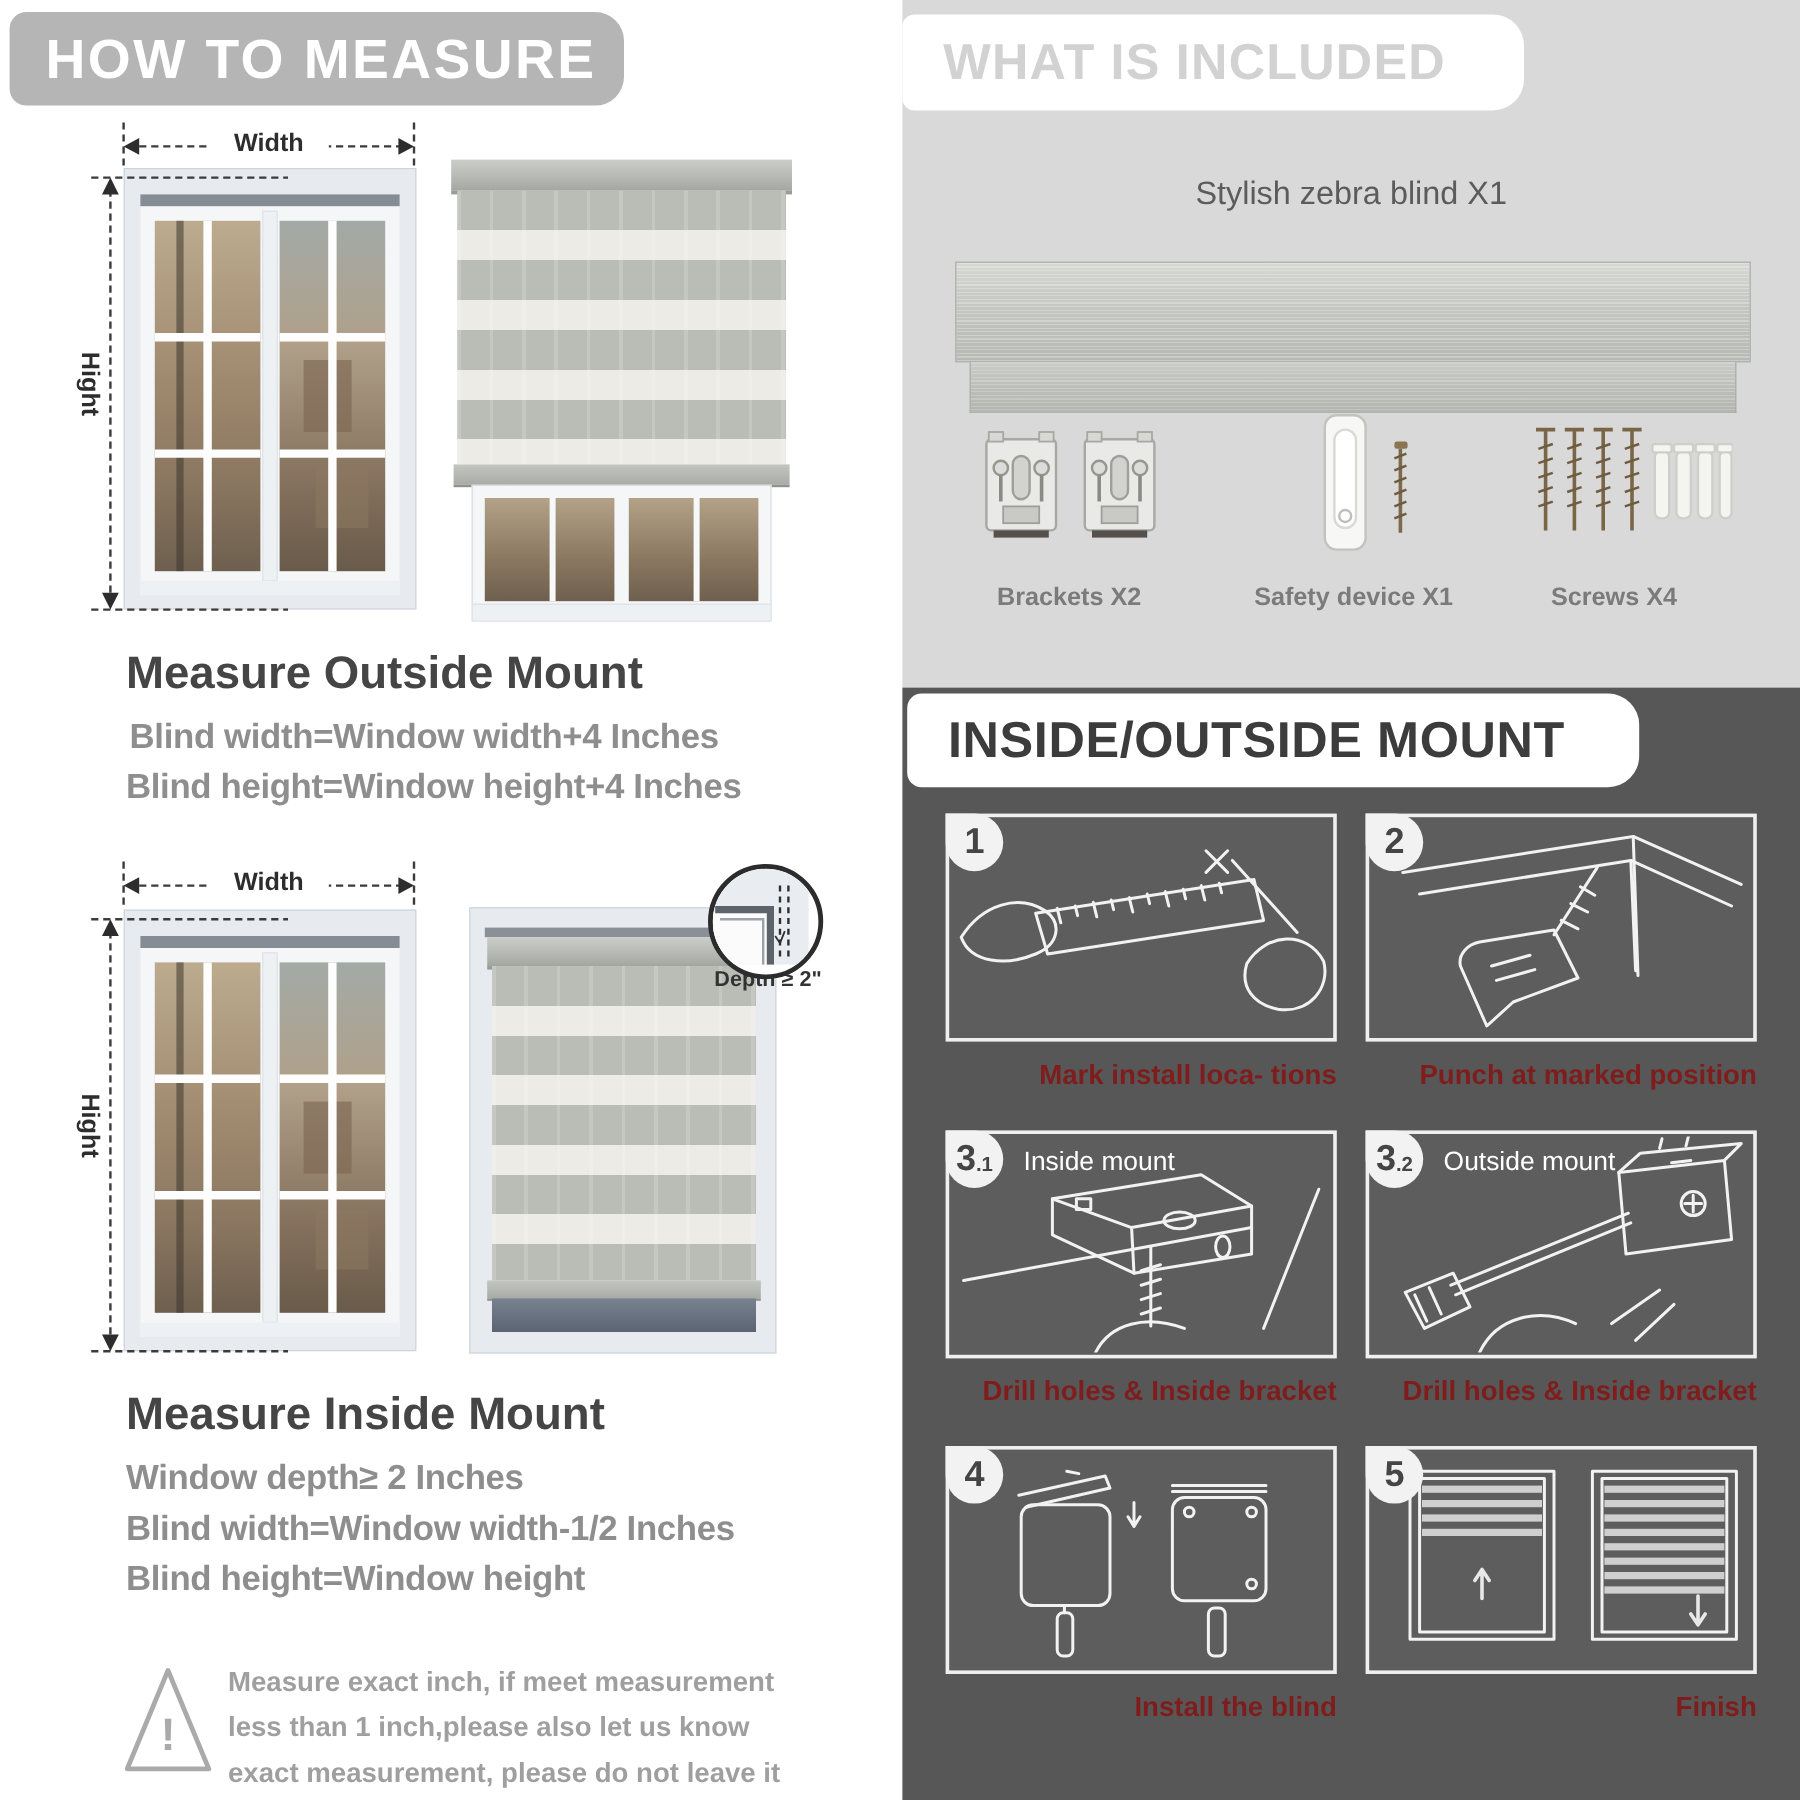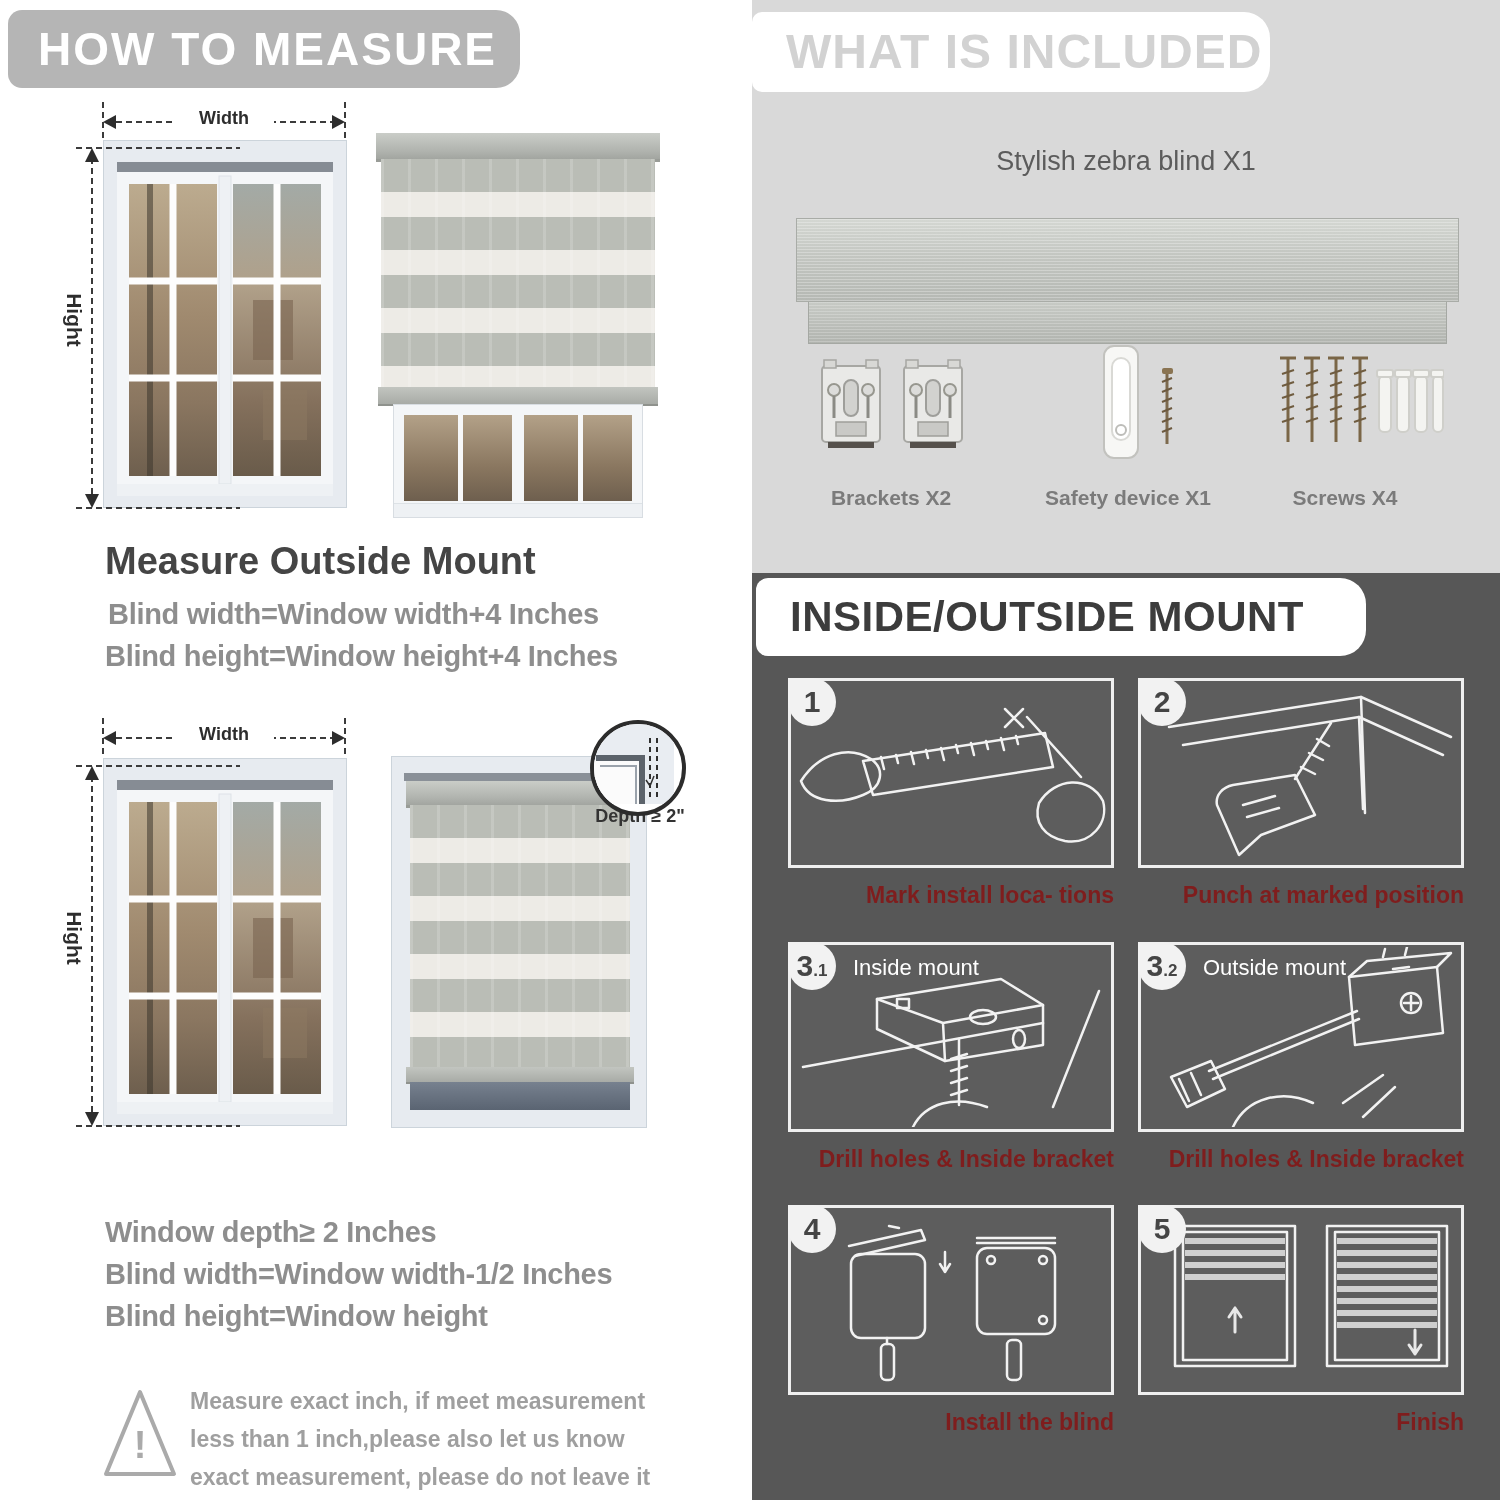--- a/index.html
+++ b/index.html
@@ -6,21 +6,21 @@
   #canvas{position:relative;width:1500px;height:1500px;background:#ffffff;
           font-family:"Liberation Sans",sans-serif;overflow:hidden;}
   .abs{position:absolute;}
 
   
   .howto-badge{left:8px;top:10px;width:512px;height:78px;background:#b5b5b5;
     border-radius:14px 24px 24px 14px;color:#fff;font-size:46px;font-weight:bold;
     letter-spacing:2px;line-height:78px;padding-left:30px;box-sizing:border-box;}
 
   .dim-svg{overflow:visible;}
-  .dim-label{font-size:18px;font-weight:bold;color:#2d2d2d;background:#fff;text-align:center;}
+  .dim-label{font-size:21px;font-weight:bold;color:#2d2d2d;background:#fff;text-align:center;}
   .hight-label{width:90px;height:24px;line-height:24px;text-align:center;
     transform:rotate(90deg);font-size:21px;font-weight:bold;color:#2d2d2d;}
 
   .win-svg{display:block;}
 
   
   .blind1{left:372px;top:133px;width:292px;height:386px;}
   .b-cassette{position:absolute;background:linear-gradient(180deg,#cacdc8,#b0b3ae 70%,#a2a5a0);
     border-bottom:3px solid #999c97;}
   .zebra{position:absolute;
@@ -43,21 +43,21 @@
   .depth-label{left:584px;top:806px;width:112px;text-align:center;font-size:18px;font-weight:bold;color:#333;}
 
   .sec-title{font-size:38px;font-weight:bold;color:#454545;}
   .sec-line{font-size:29px;font-weight:bold;color:#8e8e8e;letter-spacing:-0.3px;}
 
   .warn-text{width:480px;font-size:23px;font-weight:bold;color:#9f9f9f;line-height:38px;}
 
   
   .panel-included{left:752px;top:0;width:748px;height:573px;background:#d9d9d9;}
   .included-badge{left:752px;top:12px;width:518px;height:80px;background:#ffffff;
-    border-radius:10px 26px 26px 10px;color:#d2d2d2;font-size:48px;font-weight:bold;
+    border-radius:10px 26px 26px 10px;color:#d2d2d2;font-size:42px;font-weight:bold;
     letter-spacing:1px;line-height:80px;padding-left:34px;box-sizing:border-box;}
   .product-title{left:752px;top:146px;width:748px;text-align:center;font-size:27px;font-weight:normal;color:#5c5c5c;}
   .rail-top{left:796px;top:218px;width:663px;height:84px;border:1px solid #a9aca7;box-sizing:border-box;
     background-image:repeating-linear-gradient(180deg,rgba(255,255,255,.28) 0 1px,rgba(0,0,0,0) 1px 3px),
       linear-gradient(180deg,#d4d7d2,#c3c6c1 45%,#b5b8b3);}
   .rail-lip{left:808px;top:302px;width:639px;height:42px;border:1px solid #a5a8a3;border-top:none;box-sizing:border-box;
     background-image:repeating-linear-gradient(180deg,rgba(255,255,255,.22) 0 1px,rgba(0,0,0,0) 1px 3px),
       linear-gradient(180deg,#c7cac5,#b1b4af);}
   .item-label{font-size:21px;font-weight:bold;color:#7b7b7b;text-align:center;}
 
@@ -217,20 +217,21 @@
       <polygon points="0,36 46,36 46,80 0,80" fill="#fbfbfb"></polygon>
       <polyline points="2,34 48,34 48,80" fill="none" stroke="#5c636b" stroke-width="6"></polyline>
       <polyline points="6,42 42,42 42,80" fill="none" stroke="#9aa2ab" stroke-width="2"></polyline>
       <line x1="56" y1="14" x2="56" y2="74" stroke="#2f2f2f" stroke-width="2" stroke-dasharray="5 4"></line>
       <line x1="63" y1="14" x2="63" y2="74" stroke="#2f2f2f" stroke-width="2" stroke-dasharray="5 4"></line>
       <polyline points="52,56 56,62 60,52" fill="none" stroke="#2f2f2f" stroke-width="1.5"></polyline>
     </svg>
   </div>
   <div class="abs depth-label">Depth ≥ 2"</div>
 
+  <div class="abs sec-title" style="left:105px;top:1158px;">Measure Inside Mount</div>
   <div class="abs sec-line" style="left:105px;top:1216px;">Window depth≥ 2 Inches</div>
   <div class="abs sec-line" style="left:105px;top:1258px;">Blind width=Window width-1/2 Inches</div>
   <div class="abs sec-line" style="left:105px;top:1300px;">Blind height=Window height</div>
 
   <svg class="abs" style="left:102px;top:1386px;" width="76" height="94" viewBox="0 0 76 94">
     <polygon points="38,6 72,88 4,88" fill="none" stroke="#aaaaaa" stroke-width="4" stroke-linejoin="round"></polygon>
     <text x="38" y="72" text-anchor="middle" font-size="38" font-weight="bold" fill="#aaaaaa" font-family="Liberation Sans, sans-serif">!</text>
   </svg>
   <div class="abs warn-text" style="left:190px;top:1382px;">Measure exact inch, if meet measurement less than 1 inch,please also let us know exact measurement, please do not leave it</div>
 

